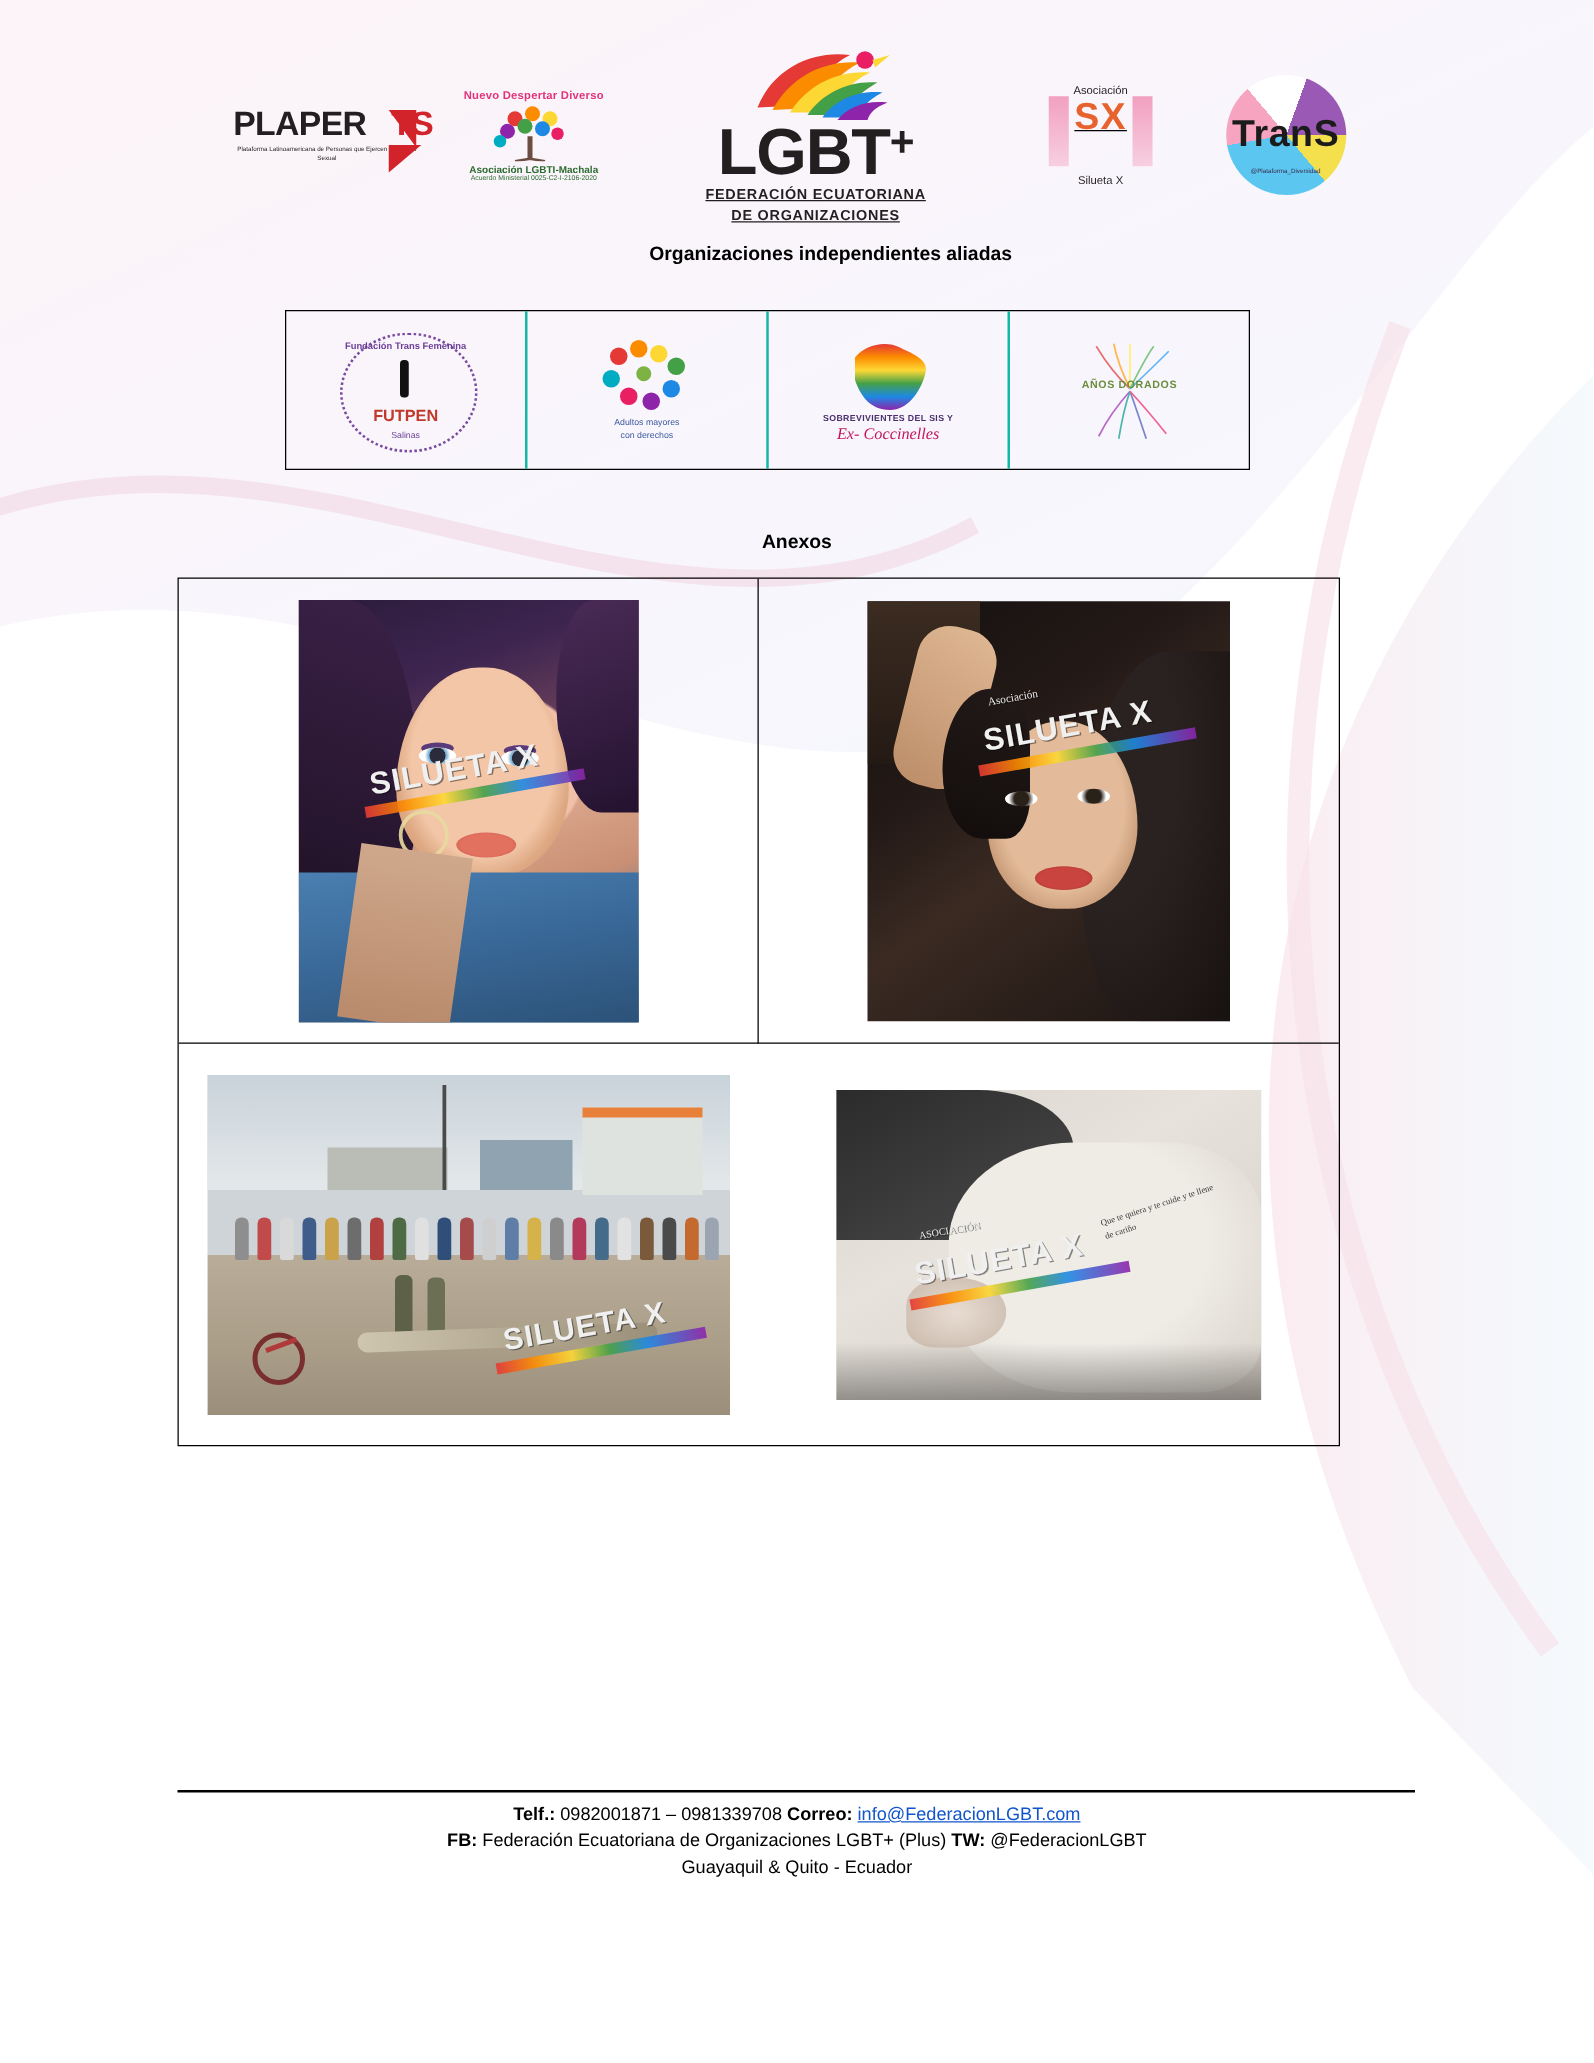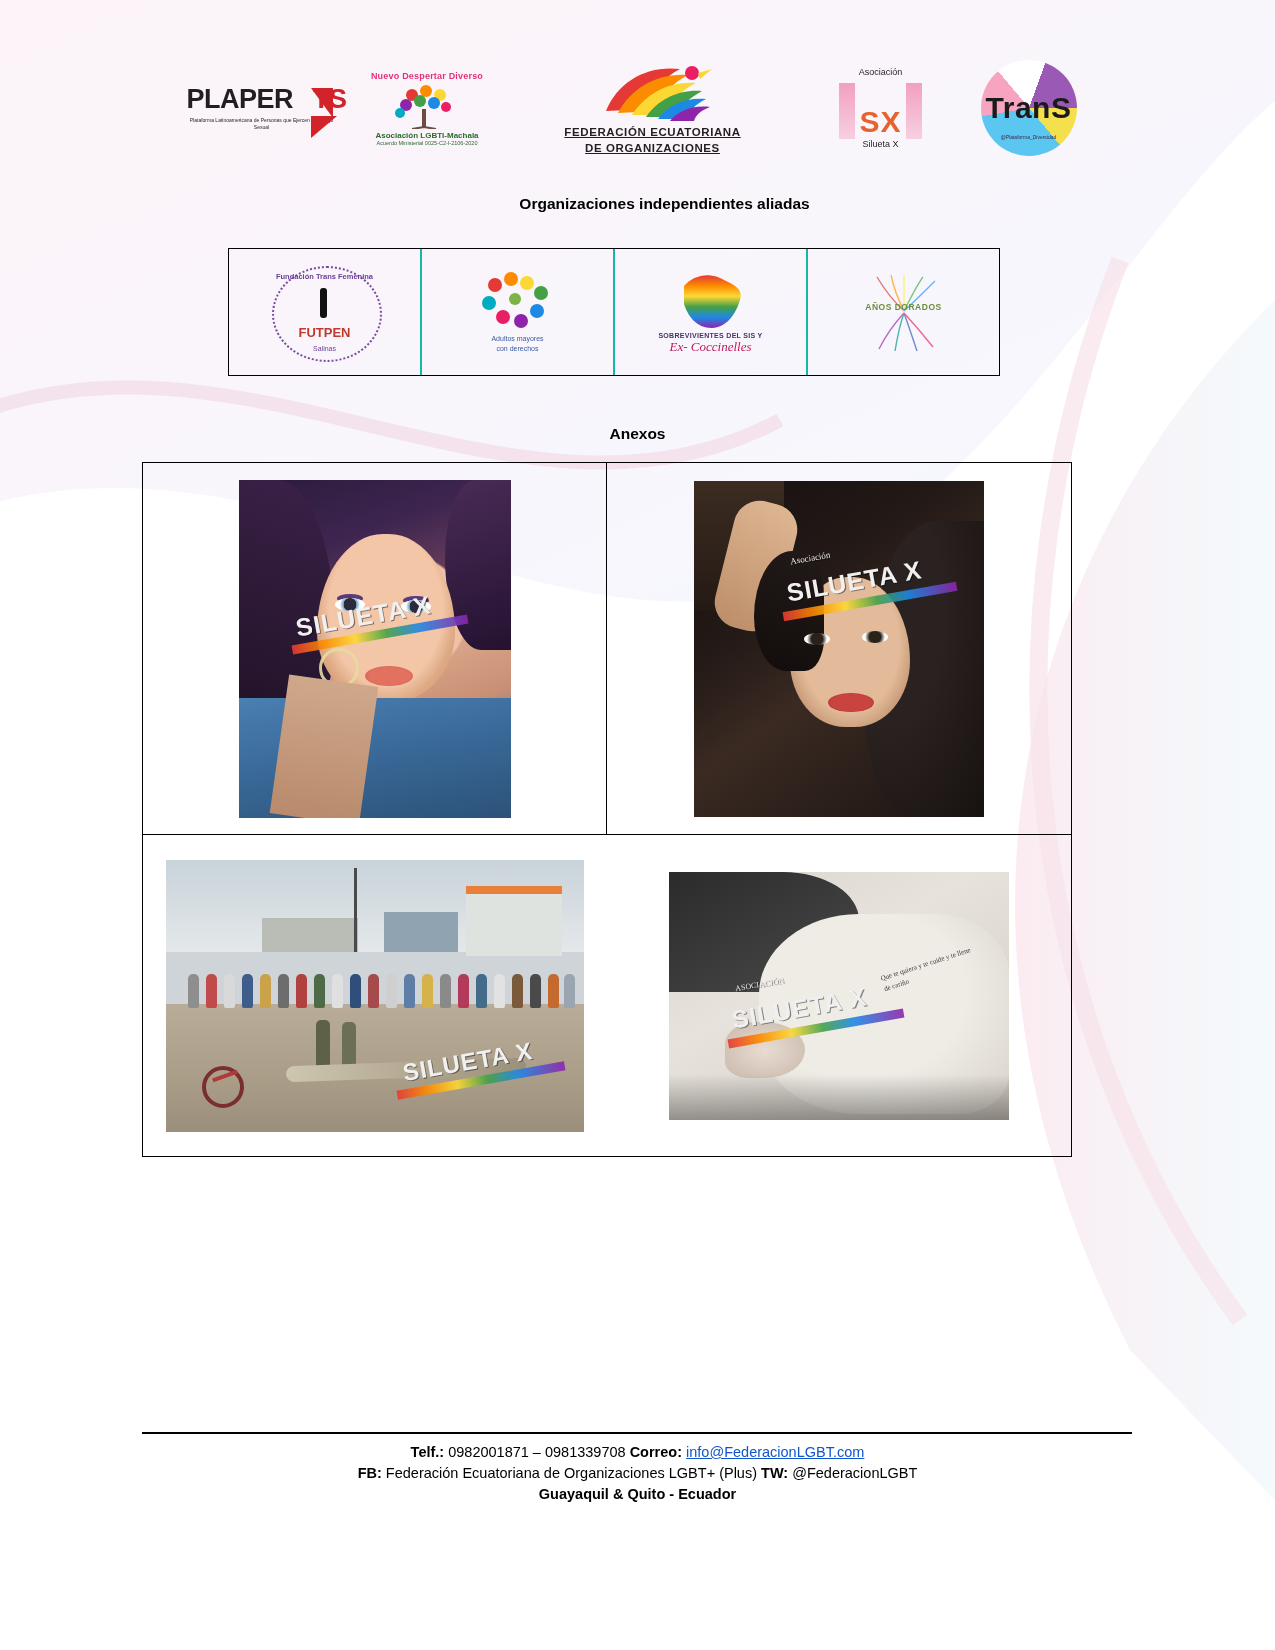--- a/index.html
+++ b/index.html
@@ -84,21 +84,21 @@
     letter-spacing: -1px;
   }
   .fed-word .plus { font-size: 34px; vertical-align: 14px; }
   .fed-sub {
     font-size: 11.5px; font-weight: bold; color: #231f20; letter-spacing: 0.6px;
     line-height: 1.25; margin-top: 2px; text-decoration: underline;
   }
 
   
   .logo-sx { width: 130px; text-align: center; }
-  .sx-box { position: relative; height: 62px; display: flex; align-items: flex-end; justify-content: center; }
+  .sx-box { position: relative; height: 62px; display: flex; align-items: flex-start; justify-content: center; text-decoration: underline; }
   .sx-bar { width: 16px; height: 56px; }
   .sx-bar.left { background: linear-gradient(#f2a0c0,#f7cfe0); }
   .sx-bar.right { background: linear-gradient(#f2a0c0,#f7cfe0); }
   .sx-inner { padding: 0 4px; }
   .sx-text { font-size: 30px; font-weight: bold; color: #e8622e; letter-spacing: 1px; }
   .sx-label-top { font-size: 9px; color: #231f20; }
   .sx-label-bot { font-size: 9px; color: #231f20; }
 
   
   .logo-trans { width: 110px; text-align: center; }
@@ -345,21 +345,21 @@
     position: absolute; left: 142px; top: 1432px; width: 990px; height: 2px; background: #000;
   }
   .footer {
     position: absolute; left: 0; top: 1442px; width: 100%;
     text-align: center; font-size: 14.5px; line-height: 1.45; color: #000;
   }
   .footer b { font-weight: bold; }
   .footer a, .footer .link {
     color: #1155cc; text-decoration: underline;
   }
-  .footer .line4 { font-weight: bold; }
+  .footer .line4 { font-weight: normal; }
 </style>
 </head>
 <body>
 
 <div class="page">
 
   <svg class="watermark" viewBox="0 0 1275 1650" preserveAspectRatio="none">
     <defs>
       <linearGradient id="wg1" x1="0" y1="0" x2="1" y2="1">
         <stop offset="0" stop-color="#fdf3f7" stop-opacity="0.95"></stop>
@@ -417,20 +417,23 @@
           <svg width="130" height="62" viewBox="0 0 130 62">
             <path d="M18 50 C 30 20 60 4 92 8 C 76 16 66 30 62 48 Z" fill="#e53935"></path>
             <path d="M30 52 C 44 26 70 12 100 14 C 84 22 74 34 70 50 Z" fill="#fb8c00"></path>
             <path d="M44 54 C 58 32 82 20 108 22 C 92 30 84 40 80 54 Z" fill="#fdd835"></path>
             <path d="M58 56 C 70 38 92 28 114 30 C 100 38 94 44 90 56 Z" fill="#43a047"></path>
             <path d="M70 58 C 80 44 98 36 118 38 C 106 44 102 50 98 58 Z" fill="#1e88e5"></path>
             <path d="M82 60 C 90 50 104 44 122 46 C 112 50 108 54 106 60 Z" fill="#8e24aa"></path>
             <circle cx="104" cy="12" r="7" fill="#e91e63"></circle>
             <path d="M110 12 L124 8 L112 18 Z" fill="#fdd835"></path>
           </svg>
+        </div>
+        <div class="fed-word">
+          <span>LGBT</span><span class="plus">+</span>
         </div>
         <div class="fed-sub">FEDERACIÓN ECUATORIANA</div>
         <div class="fed-sub">DE ORGANIZACIONES</div>
       </div>
 
       <div class="logo-sx">
         <div class="sx-label-top">Asociación</div>
         <div class="sx-box">
           <div class="sx-bar left"></div>
           <div class="sx-inner">

